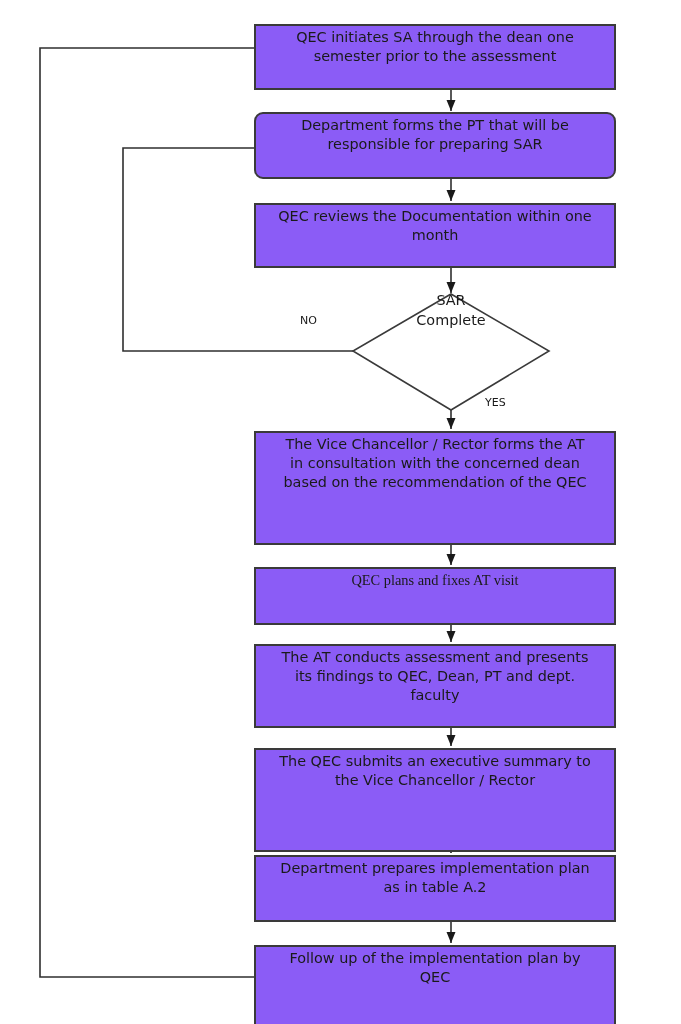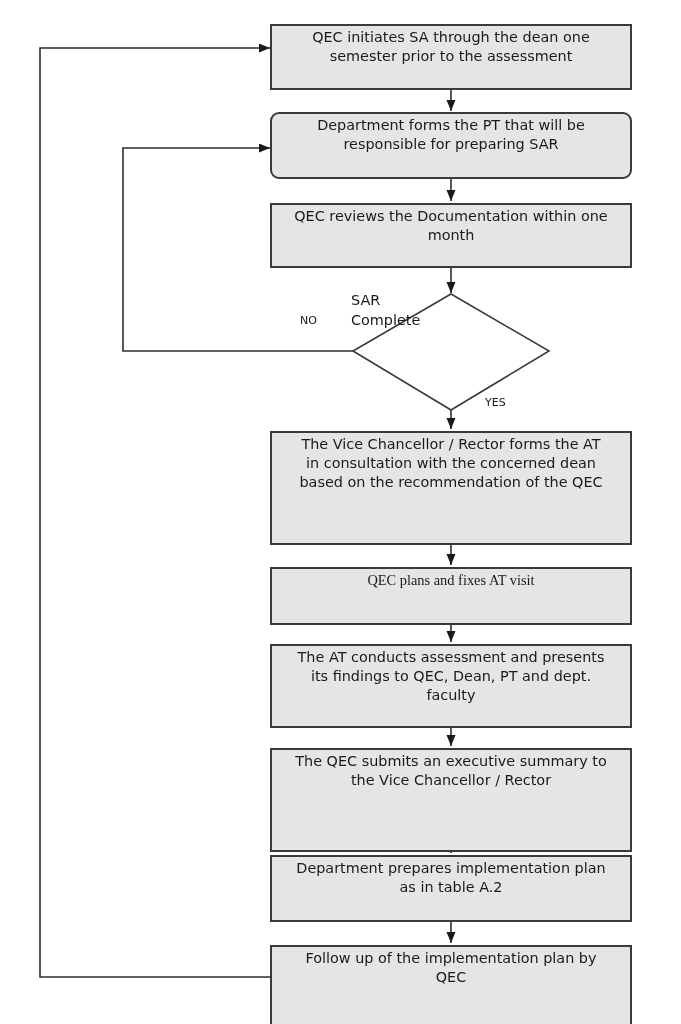--- a/index.html
+++ b/index.html
@@ -18,37 +18,37 @@
   }
   #connectors {
     position: absolute;
     left: 0;
     top: 0;
     width: 681px;
     height: 1024px;
   }
   .node {
     position: absolute;
-    left: 270px;
+    left: 254px;
     width: 362px;
     box-sizing: border-box;
     border: 2px solid #3a3a3a;
-    background: #e5e5e5;
+    background: #8b5cf6;
     text-align: center;
     padding-top: 2px;
     font-size: 14.4px;
     line-height: 19px;
     white-space: pre-line;
   }
   .decision-label {
     position: absolute;
     left: 351px;
     top: 290px;
     width: 200px;
-    text-align: left;
+    text-align: center;
     font-size: 14.4px;
     line-height: 20px;
     white-space: pre-line;
   }
   .branch-label {
     position: absolute;
     font-size: 11px;
     line-height: 17px;
   }
   #no-label  { left: 300px; top: 312px; }

